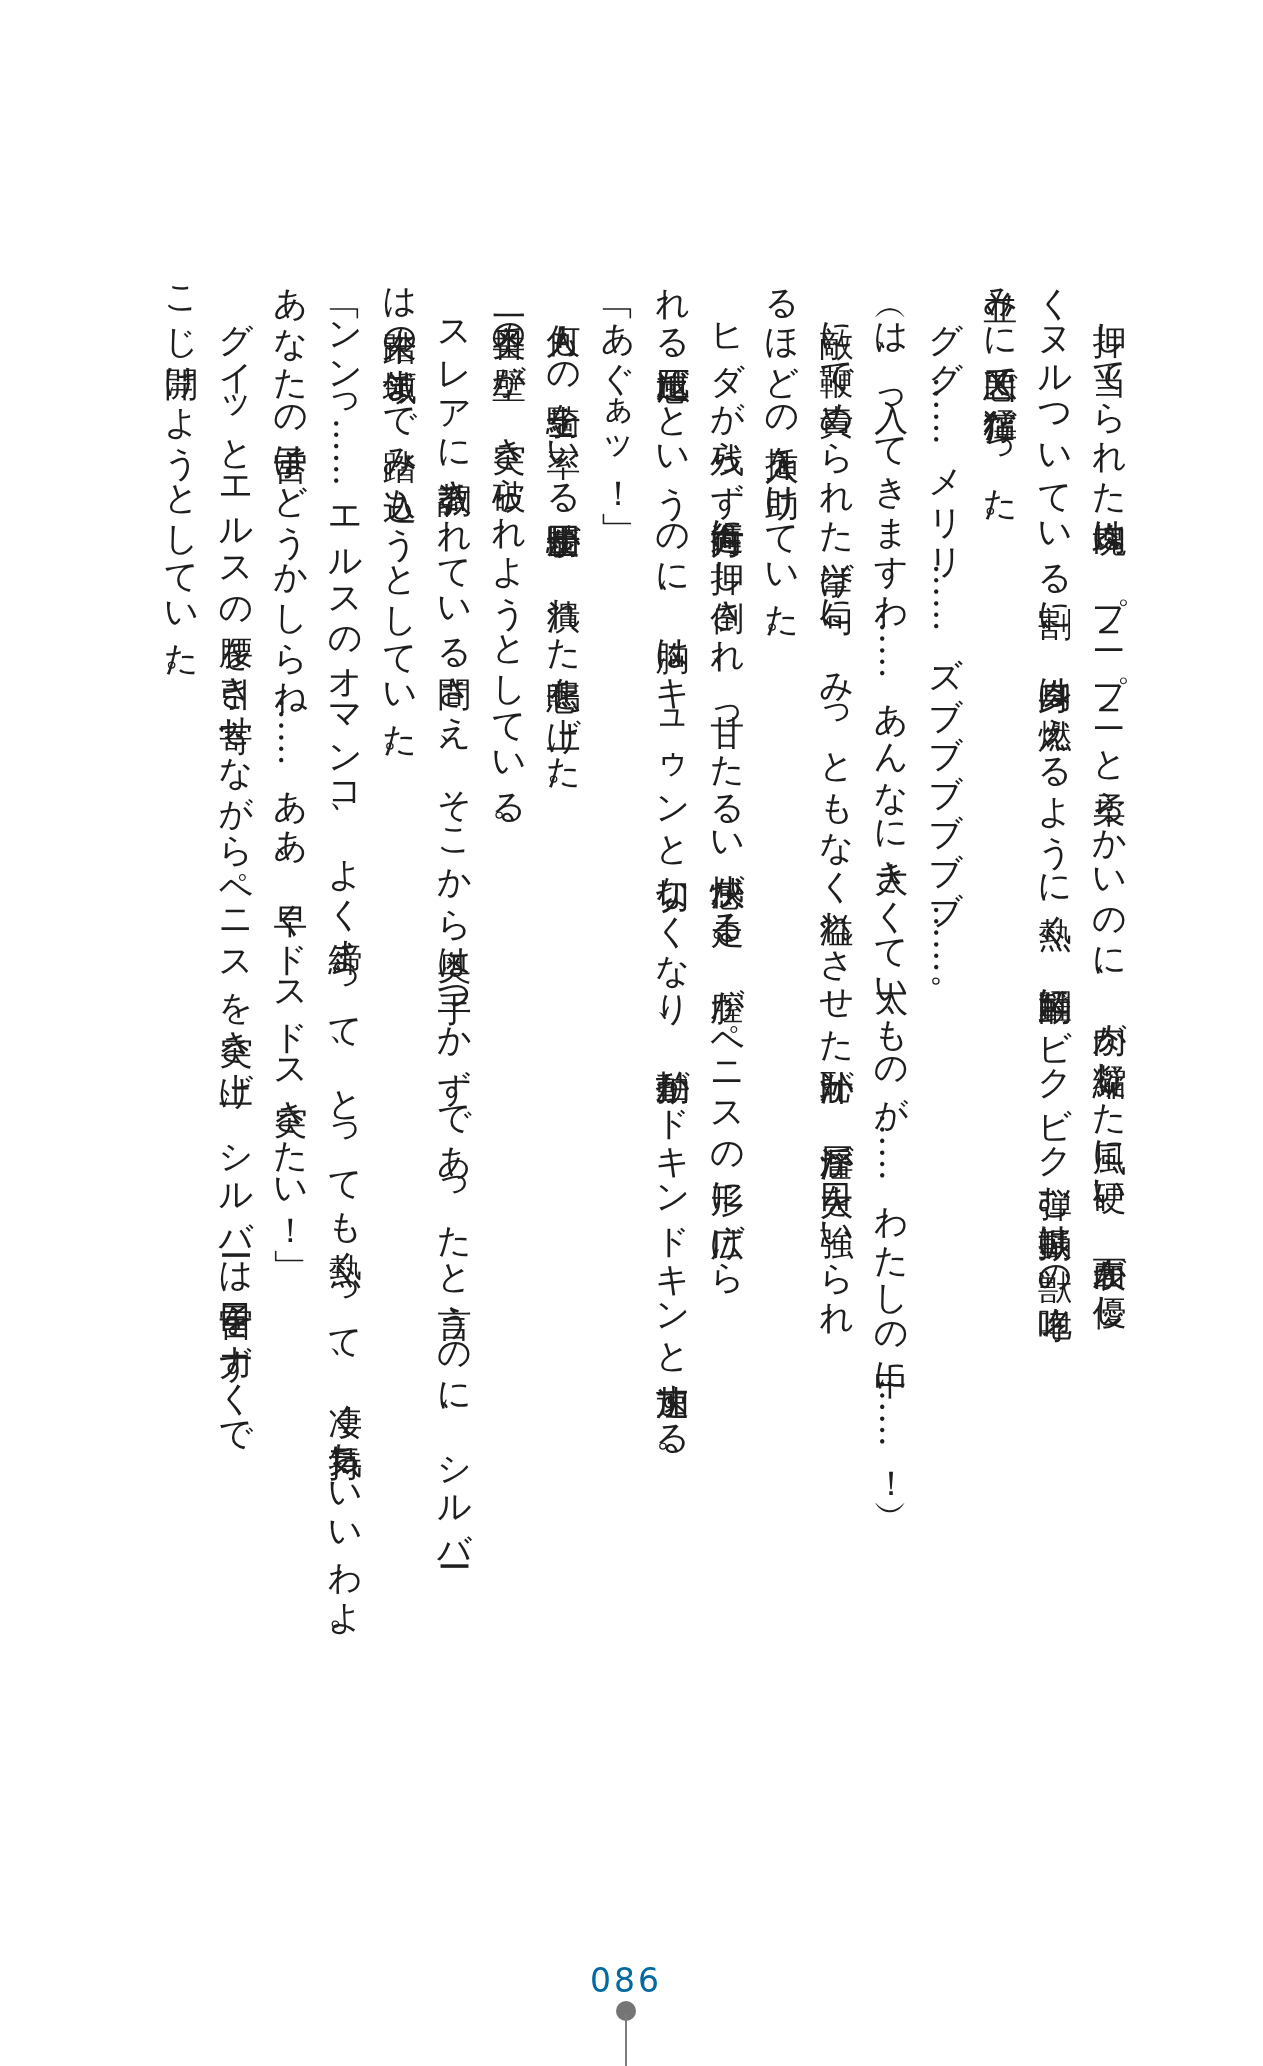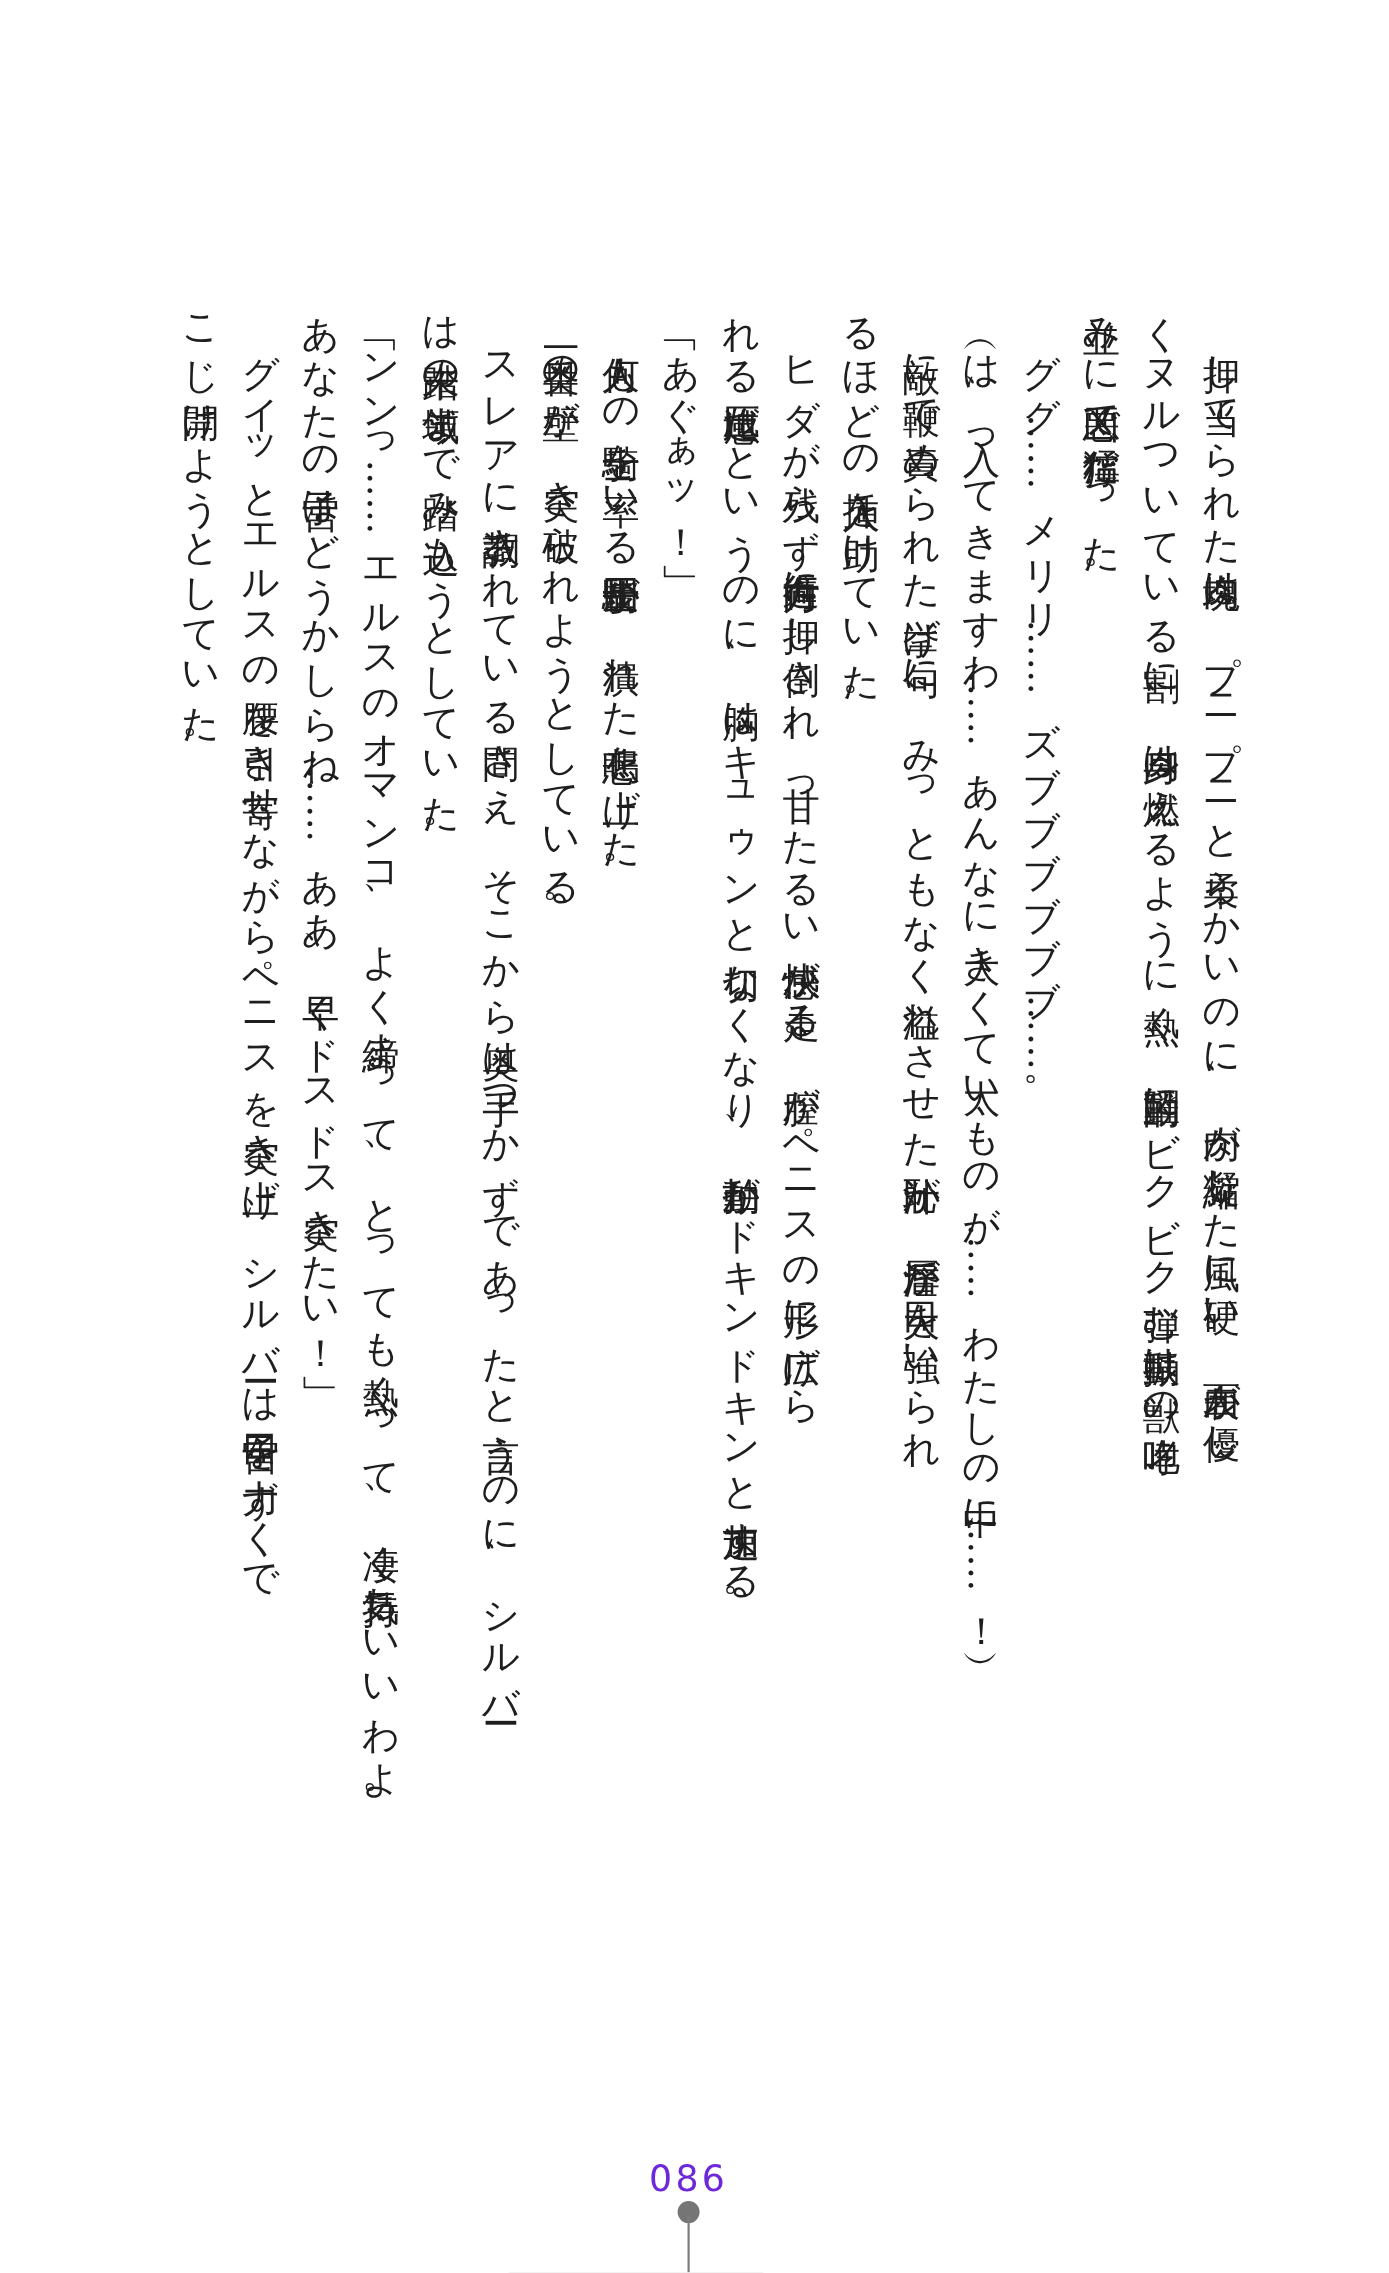--- a/index.html
+++ b/index.html
@@ -37,21 +37,21 @@
   
   .folio {
     position: absolute;
     top: 1961px;
     left: 626px;
     transform: translateX(-50%);
     font-family: "DejaVu Sans", "Liberation Sans", sans-serif;
     font-weight: 400;
     font-size: 33px;
     letter-spacing: 3px;
-    color: #6d28d9;
+    color: #0369a1;
   }
   .marker-dot {
     position: absolute;
     left: 616px;
     top: 2001px;
     width: 20px;
     height: 20px;
     border-radius: 50%;
     background: #757575;
   }

